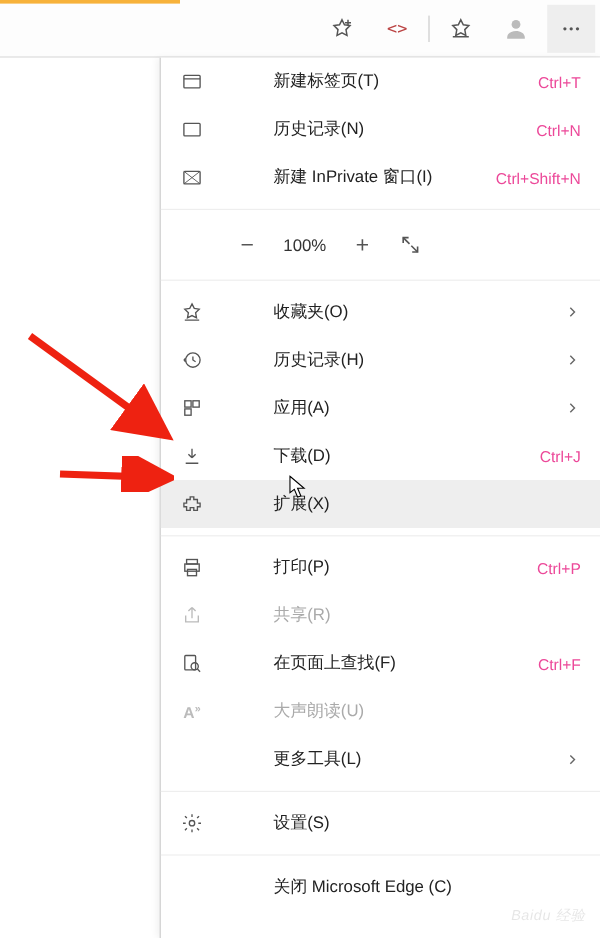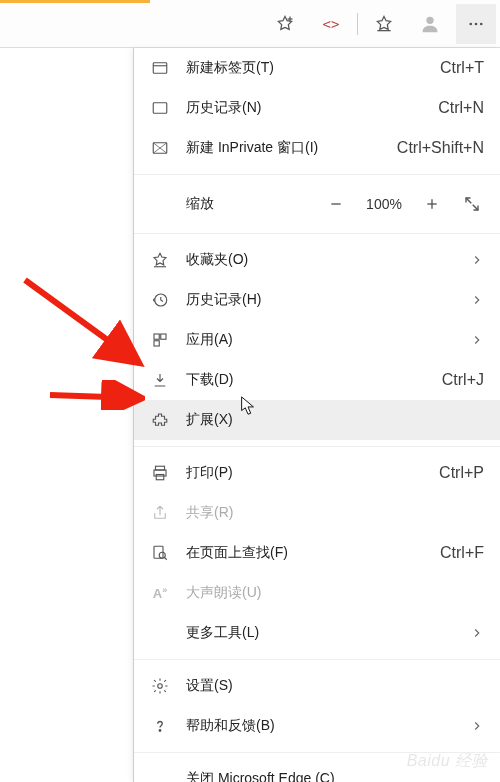--- a/index.html
+++ b/index.html
@@ -46,22 +46,22 @@
     display: flex;
     align-items: center;
     height: 40px;
     padding: 0 16px;
     gap: 16px;
     color: #222;
     white-space: nowrap;
   }
   .item.hover { background: #eeeeee; }
   .item .ic { width: 20px; height: 20px; flex: 0 0 20px; display: flex; align-items: center; justify-content: center; color: #555; }
-  .item .lbl { flex: 1; }
-  .item .shortcut { color: #404040; font-size: 16px; }
+  .item .lbl { flex: 1; margin-left: 42px; }
+  .item .shortcut { color: #ec4899; font-size: 13px; }
   .item .chev { color: #666; }
   .item.disabled { color: #aaa; }
   .item.disabled .ic { color: #bbb; }
   .sep { height: 1px; background: #eee; margin: 6px 0; }
   .zoom-row {
     display: flex; align-items: center; height: 46px;
     padding: 0 8px 0 52px;
   }
   .zoom-row .zlbl { flex: 1; color: #222; }
   .zoom-btn { width: 40px; height: 40px; display: flex; align-items: center; justify-content: center; color: #555; }
@@ -73,21 +73,21 @@
     pointer-events: none;
   }
   .arrow {
     position: absolute;
     pointer-events: none;
   }
   .watermark {
     position: absolute;
     right: 12px;
     bottom: 10px;
-    font-size: 16px;
+    font-size: 12px;
     color: rgba(0,0,0,0.10);
     font-style: italic;
     letter-spacing: 0.5px;
   }
   .top-orange {
     position: absolute;
     top: 0; left: 0; height: 3px; width: 150px;
     background: #f7b23b;
   }
   svg { display: block; }
@@ -160,21 +160,20 @@
           <path d="M3 5l18 14M3 19L21 5" stroke-width="1"></path>
         </svg>
     </span>
     <span class="lbl">新建 InPrivate 窗口(I)</span>
     <span class="shortcut">Ctrl+Shift+N</span>
   </div>
 
   <div class="sep"></div>
 
   <div class="zoom-row">
-    <span class="zlbl">缩放</span>
     <div class="zoom-btn">
       <svg width="16" height="16" viewBox="0 0 24 24" stroke="currentColor" stroke-width="2">
           <line x1="5" y1="12" x2="19" y2="12"></line>
         </svg>
     </div>
     <span class="zoom-val">100%</span>
     <div class="zoom-btn">
       <svg width="16" height="16" viewBox="0 0 24 24" stroke="currentColor" stroke-width="2">
           <line x1="5" y1="12" x2="19" y2="12"></line>
           <line x1="12" y1="5" x2="12" y2="19"></line>
@@ -312,34 +311,20 @@
   <div class="item">
     <span class="ic">
       <svg width="18" height="18" viewBox="0 0 24 24" fill="none" stroke="currentColor" stroke-width="1.5">
           <circle cx="12" cy="12" r="3"></circle>
           <path d="M12 2v3M12 19v3M4.2 4.2l2.1 2.1M17.7 17.7l2.1 2.1M2 12h3M19 12h3M4.2 19.8l2.1-2.1M17.7 6.3l2.1-2.1"></path>
         </svg>
     </span>
     <span class="lbl">设置(S)</span>
   </div>
 
-  <div class="item">
-    <span class="ic">
-      <svg width="18" height="18" viewBox="0 0 24 24" fill="none" stroke="currentColor" stroke-width="1.8">
-          <path d="M9 9a3 3 0 116 0c0 2-3 2.5-3 5"></path>
-          <circle cx="12" cy="18" r="1" fill="currentColor"></circle>
-        </svg>
-    </span>
-    <span class="lbl">帮助和反馈(B)</span>
-    <span class="chev">
-      <svg width="14" height="14" viewBox="0 0 24 24" fill="none" stroke="currentColor" stroke-width="2">
-          <path d="M9 6l6 6-6 6"></path>
-        </svg>
-    </span>
-  </div>
 
   <div class="sep"></div>
 
   <div class="item" style="padding-left:52px">
     <span class="lbl">关闭 Microsoft Edge (C)</span>
   </div>
 
 </div>
 
 <svg class="arrow" style="left:20px;top:275px" width="125" height="95" viewBox="0 0 125 95">

